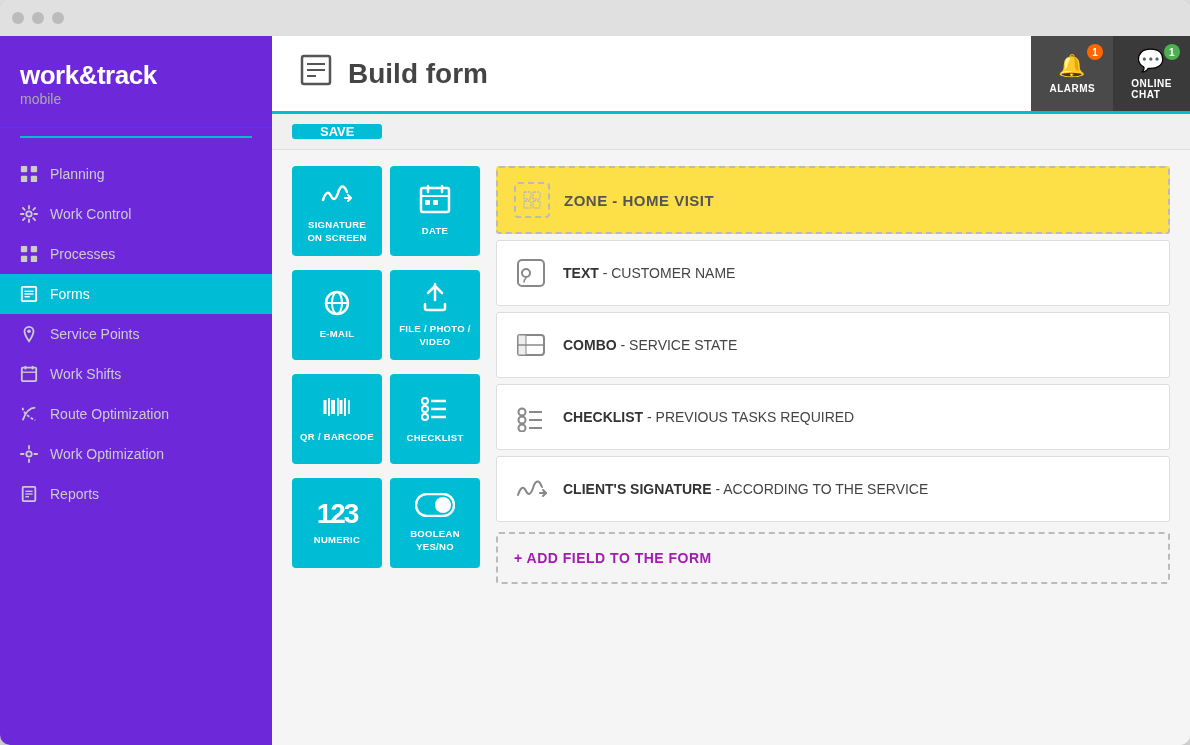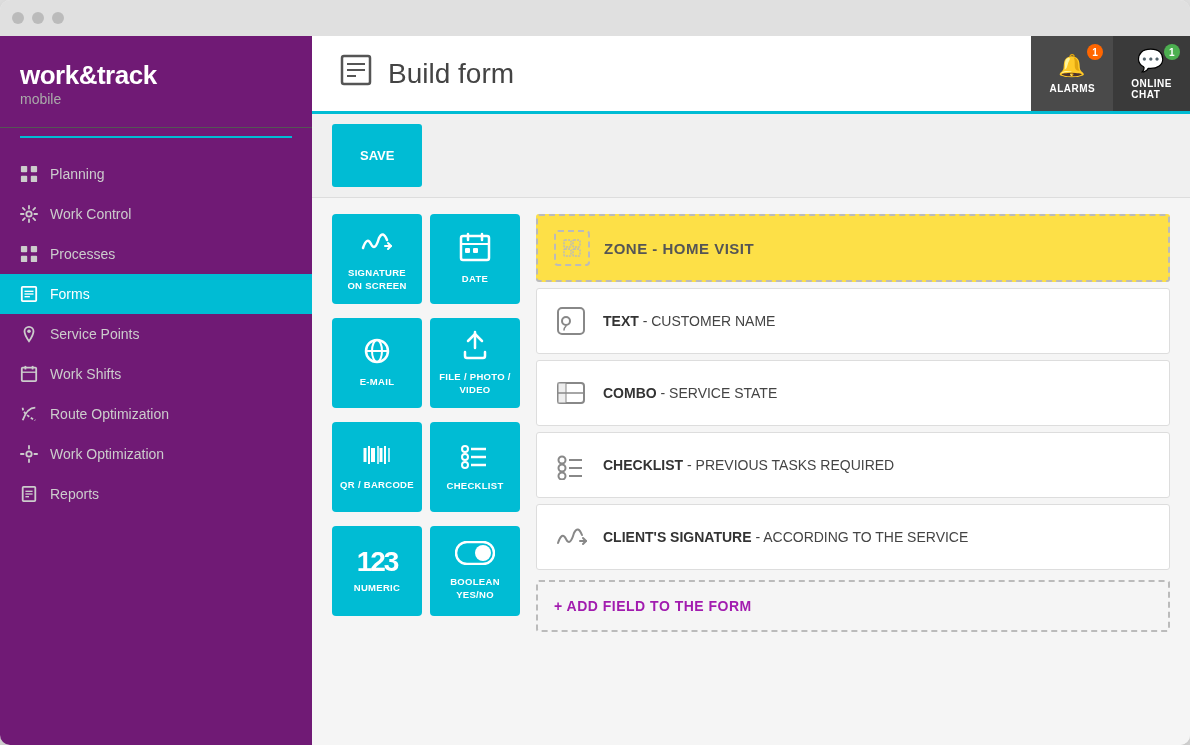--- a/index.html
+++ b/index.html
@@ -35,22 +35,22 @@
       border-radius: 50%;
       background: #bbb;
     }
     .app-body {
       display: flex;
       flex: 1;
       overflow: hidden;
     }
     
     .sidebar {
-      width: 312px;
-      background: #701a75;
+      width: 272px;
+      background: #6d28d9;
       display: flex;
       flex-direction: column;
       flex-shrink: 0;
     }
     .sidebar-logo {
       padding: 24px 20px 20px;
       border-bottom: 1px solid #555;
       margin-bottom: 8px;
     }
     .logo-main {
@@ -107,21 +107,21 @@
       border-bottom: 3px solid #00bcd4;
       flex-shrink: 0;
       position: relative;
     }
     .main-header-icon {
       font-size: 28px;
       color: #555;
     }
     .main-header-title {
       font-size: 28px;
-      font-weight: 400;
+      font-weight: 700;
       color: #444;
     }
     .header-right {
       position: absolute;
       right: 0;
       top: 0;
       display: flex;
       align-items: stretch;
       height: 100%;
     }
@@ -286,21 +286,21 @@
       display: flex;
       align-items: center;
       gap: 10px;
       flex-shrink: 0;
       border-bottom: 1px solid #ddd;
     }
     .top-bar-btn {
       background: #00bcd4;
       color: #fff;
       border: none;
-      padding: 24px 28px;
+      padding: 0 28px;
       font-size: 13px;
       font-weight: bold;
       border-radius: 3px;
       cursor: pointer;
     }
     
     .icon-svg { width: 28px; height: 28px; fill: currentColor; }
   </style>
 </head>
 <body>

